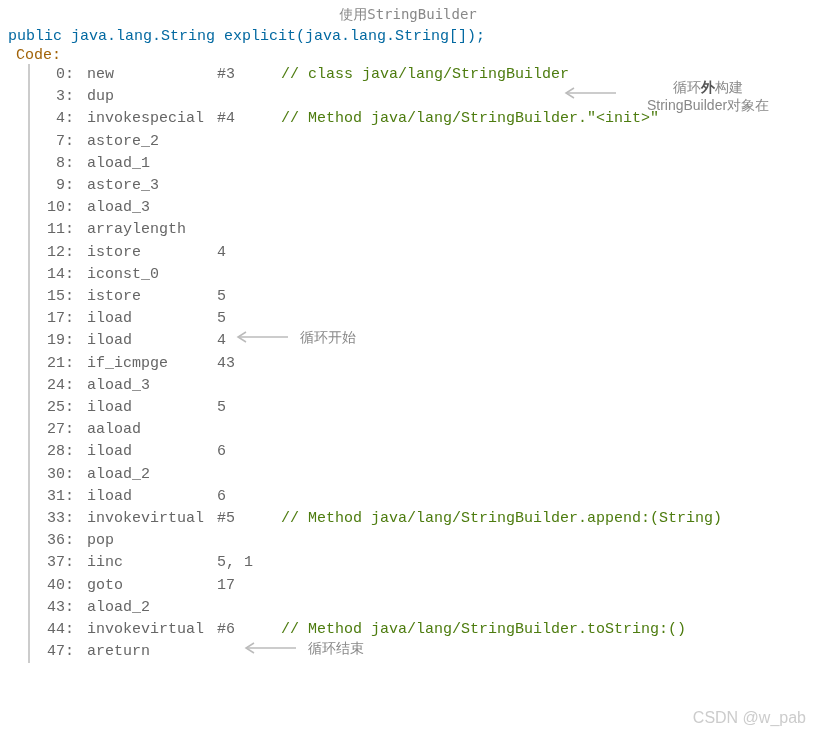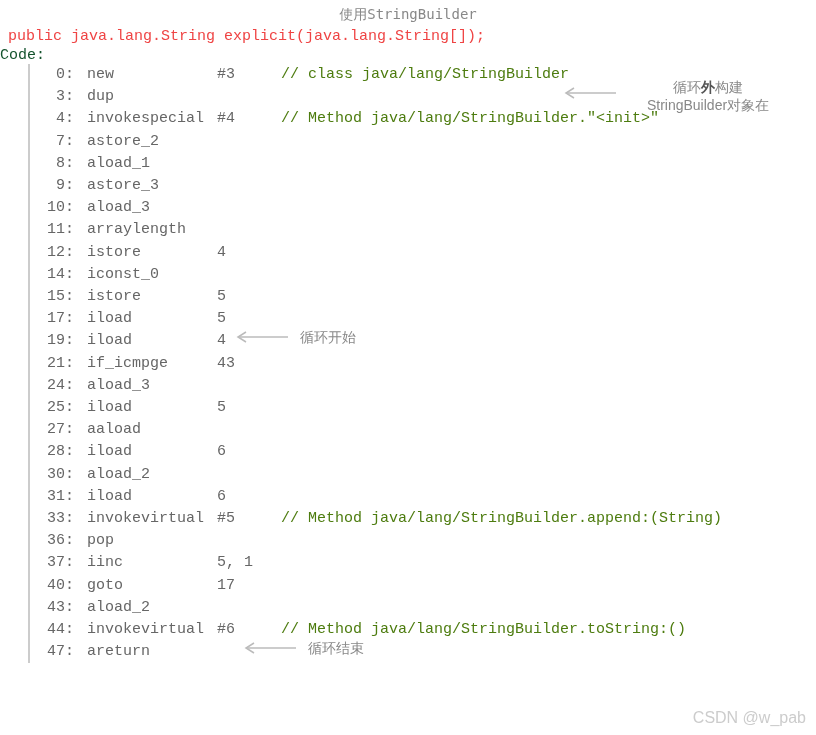--- a/index.html
+++ b/index.html
@@ -15,24 +15,25 @@
     }
     .title {
       text-align: center;
       color: #888;
       font-size: 14px;
       padding: 6px 0 4px;
       font-family: "Microsoft YaHei", "Consolas", monospace;
     }
     .sig {
       padding: 0 0 2px 8px;
-      color: #ef4444;
+      color: #0369a1;
     }
     .code-label {
-      color: #14532d;
+      padding-left: 16px;
+      color: #a16207;
     }
     .code-block {
       margin-left: 28px;
       border-left: 2px solid #ccc;
       padding-left: 4px;
     }
     .row {
       display: flex;
       align-items: center;
       line-height: 22.2px;

